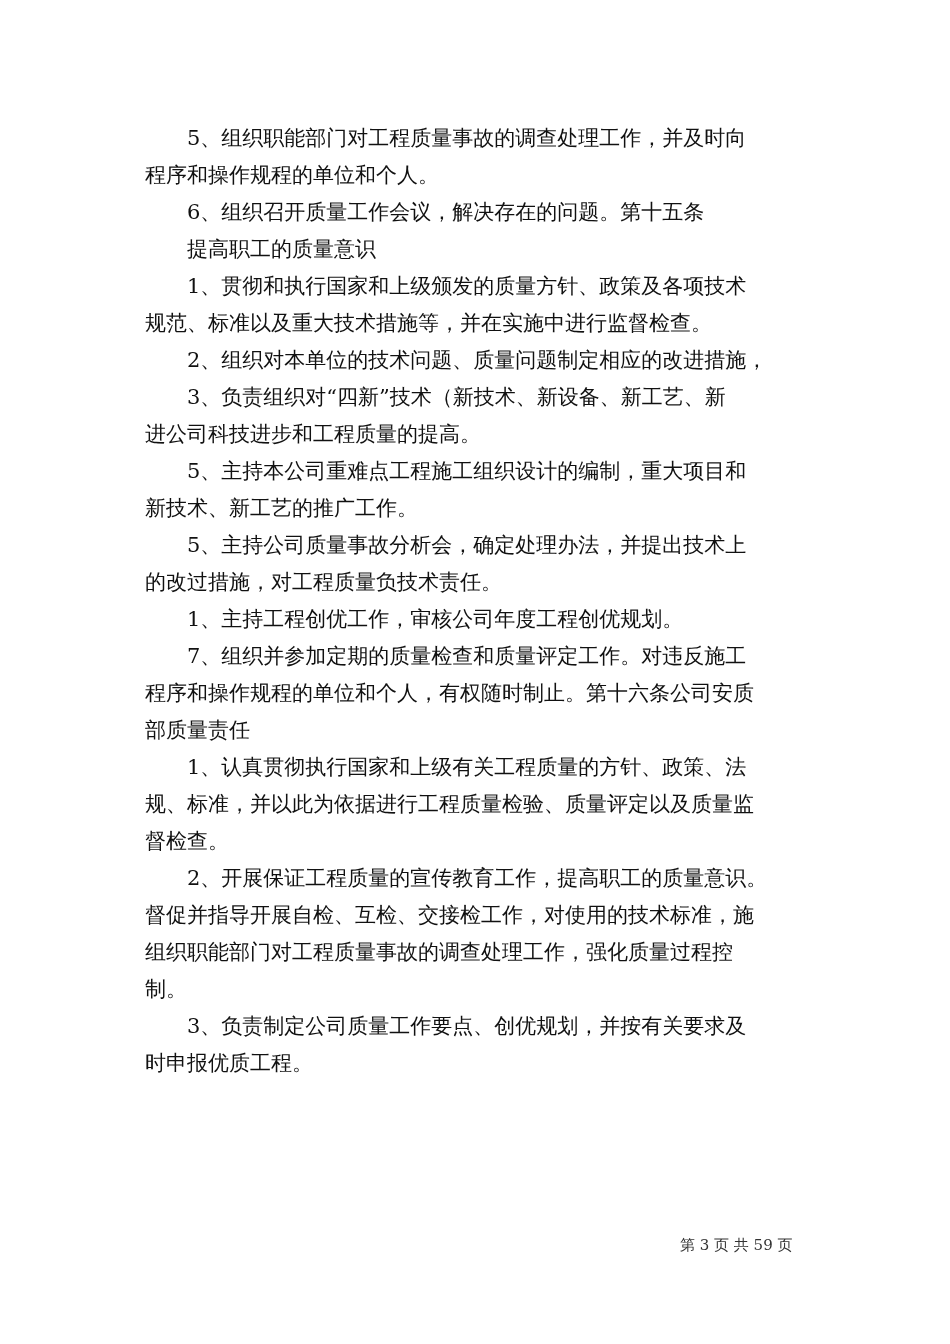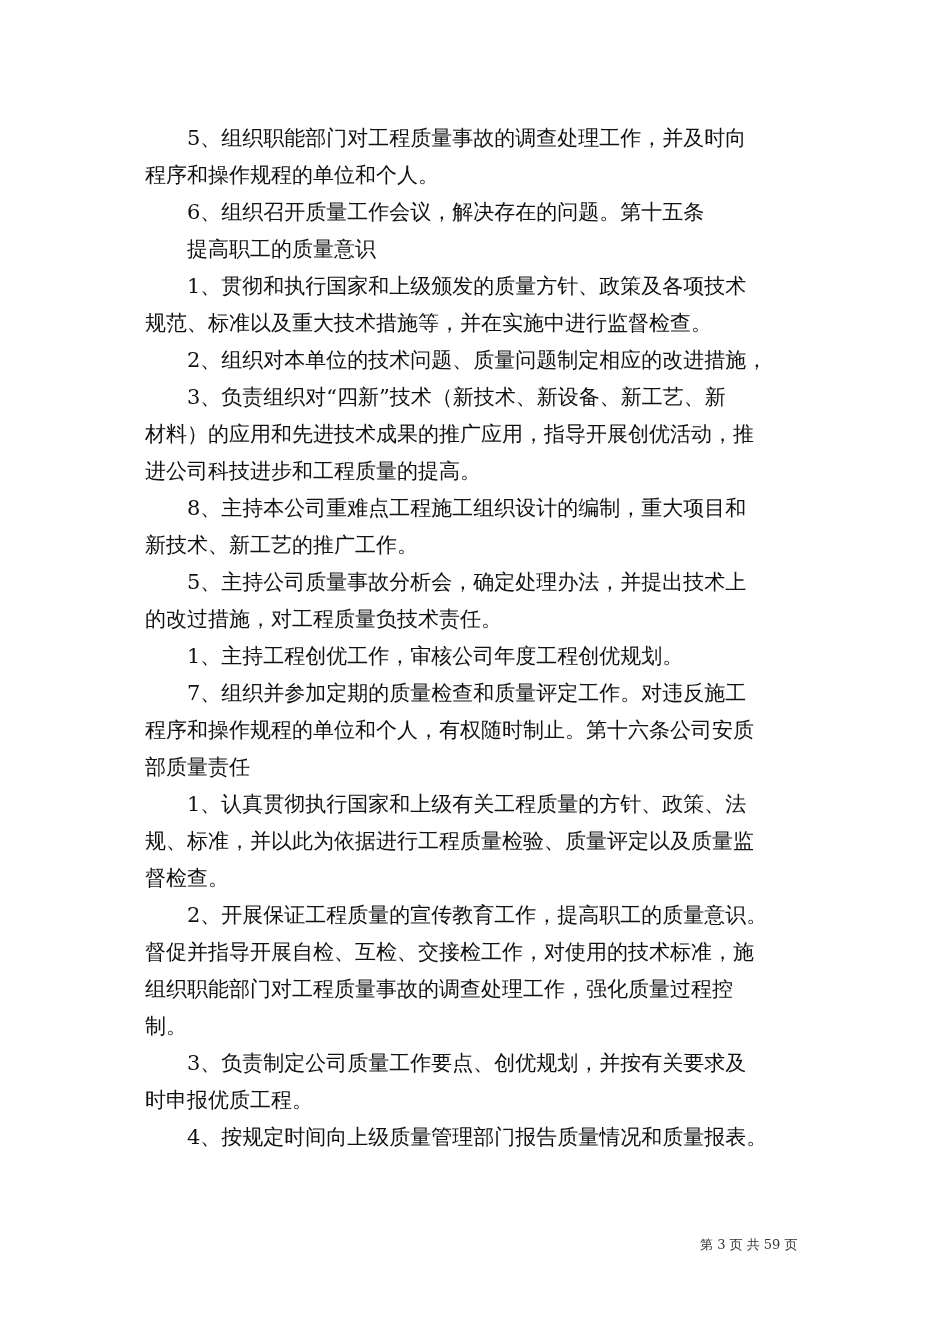--- a/index.html
+++ b/index.html
@@ -5,52 +5,50 @@
     html, body { margin: 0; padding: 0; background: #ffffff; }
     body { width: 950px; height: 1344px; position: relative; overflow: hidden; }
     .page {
       position: absolute; left: 145px; top: 120px; width: 665px;
       font-family: "DejaVu Serif", "Liberation Serif", serif;
       font-size: 21px; line-height: 37px; color: #111;
     }
     .line { white-space: nowrap; height: 37px; overflow: visible; }
     .indent { padding-left: 42px; }
     .footer {
-      position: absolute; left: 700px; top: 1236px;
+      position: absolute; left: 680px; top: 1236px;
       font-family: "DejaVu Serif", "Liberation Serif", serif;
-      font-size: 13px; color: #333;
+      font-size: 15px; color: #333;
     }
   </style>
 </head>
 <body>
 
 <div class="page">
   <div class="line indent">5、组织职能部门对工程质量事故的调查处理工作，并及时向</div>
   <div class="line">程序和操作规程的单位和个人。</div>
   <div class="line indent">6、组织召开质量工作会议，解决存在的问题。第十五条</div>
   <div class="line indent">提高职工的质量意识</div>
   <div class="line indent">1、贯彻和执行国家和上级颁发的质量方针、政策及各项技术</div>
   <div class="line">规范、标准以及重大技术措施等，并在实施中进行监督检查。</div>
   <div class="line indent">2、组织对本单位的技术问题、质量问题制定相应的改进措施，</div>
   <div class="line indent">3、负责组织对“四新”技术（新技术、新设备、新工艺、新</div>
-  <div class="line">材料）的应用和先进技术成果的推广应用，指导开展创优活动，推</div>
   <div class="line">进公司科技进步和工程质量的提高。</div>
-  <div class="line indent">8、主持本公司重难点工程施工组织设计的编制，重大项目和</div>
+  <div class="line indent">5、主持本公司重难点工程施工组织设计的编制，重大项目和</div>
   <div class="line">新技术、新工艺的推广工作。</div>
   <div class="line indent">5、主持公司质量事故分析会，确定处理办法，并提出技术上</div>
   <div class="line">的改过措施，对工程质量负技术责任。</div>
   <div class="line indent">1、主持工程创优工作，审核公司年度工程创优规划。</div>
   <div class="line indent">7、组织并参加定期的质量检查和质量评定工作。对违反施工</div>
   <div class="line">程序和操作规程的单位和个人，有权随时制止。第十六条公司安质</div>
   <div class="line">部质量责任</div>
   <div class="line indent">1、认真贯彻执行国家和上级有关工程质量的方针、政策、法</div>
   <div class="line">规、标准，并以此为依据进行工程质量检验、质量评定以及质量监</div>
   <div class="line">督检查。</div>
   <div class="line indent">2、开展保证工程质量的宣传教育工作，提高职工的质量意识。</div>
   <div class="line">督促并指导开展自检、互检、交接检工作，对使用的技术标准，施</div>
   <div class="line">组织职能部门对工程质量事故的调查处理工作，强化质量过程控</div>
   <div class="line">制。</div>
   <div class="line indent">3、负责制定公司质量工作要点、创优规划，并按有关要求及</div>
   <div class="line">时申报优质工程。</div>
-  <div class="line indent">4、按规定时间向上级质量管理部门报告质量情况和质量报表。</div>
 </div>
 
 <div class="footer">第 3 页 共 59 页</div>
 
 </body></html>

